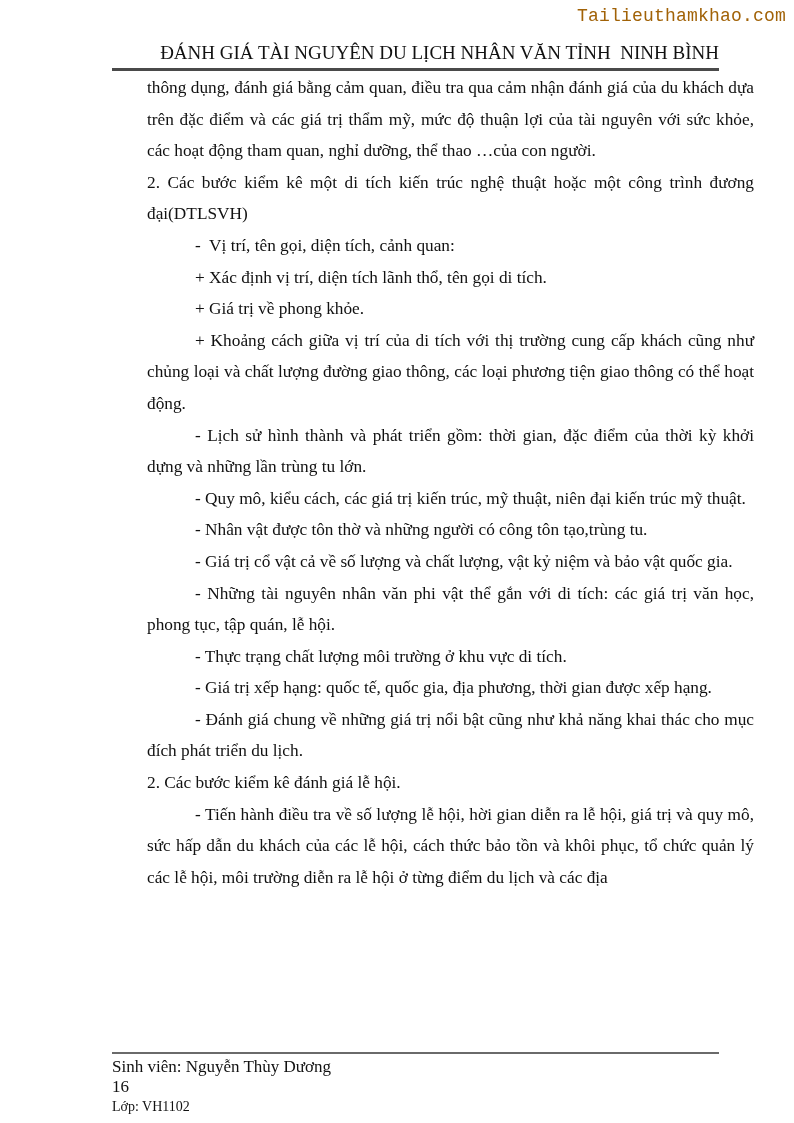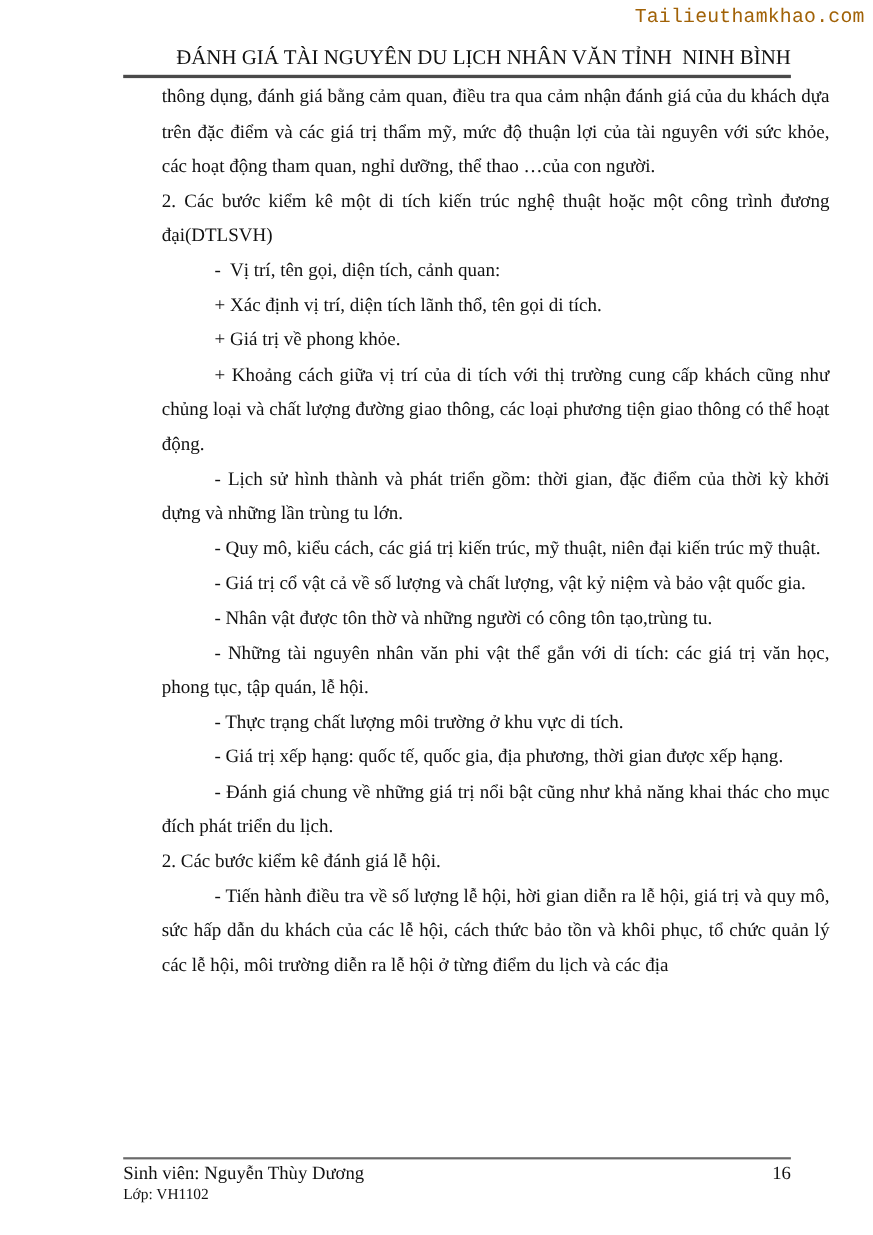--- a/index.html
+++ b/index.html
@@ -72,20 +72,21 @@
     .page-footer .rule {
       height: 2px;
       background: #6a6a6a;
     }
     .page-footer .row {
       display: flex;
       justify-content: space-between;
       font-size: 17px;
       line-height: 20px;
       margin-top: 3px;
+      flex-direction: column;
     }
     .page-footer .cls {
       font-size: 14px;
       line-height: 20px;
     }
   </style>
 </head>
 <body>
 
 <div class="watermark">Tailieuthamkhao.com</div>
@@ -97,22 +98,22 @@
 
 <div class="content">
   <p class="p0">thông dụng, đánh giá bằng cảm quan, điều tra qua cảm nhận đánh giá của du khách dựa trên đặc điểm và các giá trị thẩm mỹ, mức độ thuận lợi của tài nguyên với sức khỏe, các hoạt động tham quan, nghỉ dưỡng, thể thao …của con người.</p>
   <p>2. Các bước kiểm kê một di tích kiến trúc nghệ thuật hoặc một công trình đương đại(DTLSVH)</p>
   <p class="indent-dash">-  Vị trí, tên gọi, diện tích, cảnh quan:</p>
   <p class="indent">+ Xác định vị trí, diện tích lãnh thổ, tên gọi di tích.</p>
   <p class="indent">+ Giá trị về phong khỏe.</p>
   <p class="indent">+ Khoảng cách giữa vị trí của di tích với thị trường cung cấp khách cũng như chủng loại và chất lượng đường giao thông, các loại phương tiện giao thông có thể hoạt động.</p>
   <p class="indent">- Lịch sử hình thành và phát triển gồm: thời gian, đặc điểm của thời kỳ khởi dựng và những lần trùng tu lớn.</p>
   <p class="indent">- Quy mô, kiểu cách, các giá trị kiến trúc, mỹ thuật, niên đại kiến trúc mỹ thuật.</p>
+  <p class="indent">- Nhân vật được tôn thờ và những người có công tôn tạo,trùng tu.</p>
   <p class="indent">- Giá trị cổ vật cả về số lượng và chất lượng, vật kỷ niệm và bảo vật quốc gia.</p>
-  <p class="indent">- Nhân vật được tôn thờ và những người có công tôn tạo,trùng tu.</p>
   <p class="indent">- Những tài nguyên nhân văn phi vật thể gắn với di tích: các giá trị văn học, phong tục, tập quán, lễ hội.</p>
   <p class="indent">- Thực trạng chất lượng môi trường ở khu vực di tích.</p>
   <p class="indent">- Giá trị xếp hạng: quốc tế, quốc gia, địa phương, thời gian được xếp hạng.</p>
   <p class="indent">- Đánh giá chung về những giá trị nổi bật cũng như khả năng khai thác cho mục đích phát triển du lịch.</p>
   <p>2. Các bước kiểm kê đánh giá lễ hội.</p>
   <p class="indent">- Tiến hành điều tra về số lượng lễ hội, hời gian diễn ra lễ hội, giá trị và quy mô, sức hấp dẫn du khách của các lễ hội, cách thức bảo tồn và khôi phục, tổ chức quản lý các lễ hội, môi trường diễn ra lễ hội ở từng điểm du lịch và các địa</p>
 </div>
 
 <div class="page-footer">
   <div class="rule"></div>

